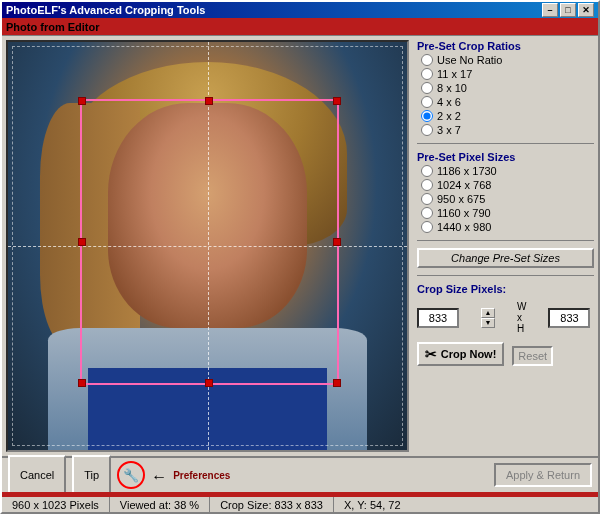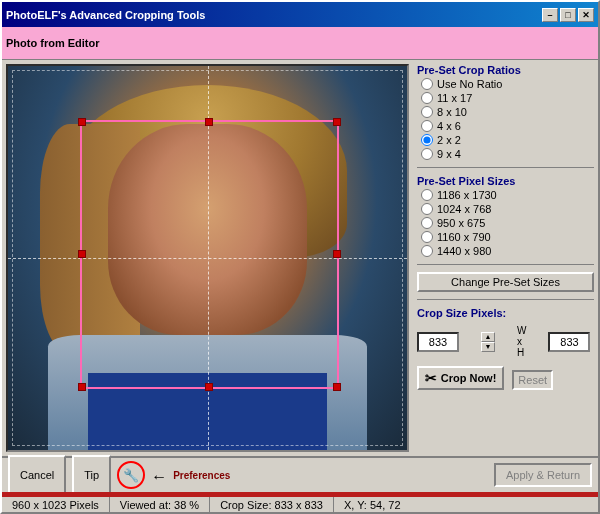--- a/index.html
+++ b/index.html
@@ -27,21 +27,21 @@
 
     .title-bar {
       background: linear-gradient(to right, #000080, #1084d0);
       color: white;
       font-weight: bold;
       font-size: 11px;
       padding: 3px 4px;
       display: flex;
       align-items: center;
       justify-content: space-between;
-      height: 25px;
+      height: 16px;
     }
 
     .title-bar-buttons {
       display: flex;
       gap: 2px;
     }
 
     .title-bar-btn {
       width: 16px;
       height: 14px;
@@ -52,27 +52,27 @@
       font-size: 9px;
       display: flex;
       align-items: center;
       justify-content: center;
       cursor: pointer;
       font-weight: bold;
       color: #000;
     }
 
     .subtitle-bar {
-      background: #f9a8d4;
+      background: #b91c1c;
       padding: 2px 4px;
       font-size: 11px;
       font-weight: bold;
       color: #000;
       border-bottom: 1px solid #808080;
-      height: 33px;
+      height: 18px;
       display: flex;
       align-items: center;
     }
 
     
     .main-content {
       display: flex;
       flex: 1;
       overflow: hidden;
     }
@@ -258,20 +258,21 @@
       background: #d4d0c8;
       border: 2px solid;
       border-top-color: #ffffff;
       border-left-color: #ffffff;
       border-right-color: #808080;
       border-bottom-color: #808080;
       padding: 2px 11px;
       font-size: 11px;
       cursor: pointer;
       font-family: 'MS Sans Serif', Arial, sans-serif;
+      font-style: italic;
     }
 
     .crop-size-section {
       display: flex;
       flex-direction: column;
       gap: 4px;
     }
 
     .crop-size-row {
       display: flex;
@@ -549,21 +550,21 @@
           <label class="radio-item">
             <input type="radio" name="crop_ratio" style="">
             <span>4 x 6</span>
           </label>
           <label class="radio-item">
             <input type="radio" name="crop_ratio" checked="" style="">
             <span>2 x 2</span>
           </label>
           <label class="radio-item">
             <input type="radio" name="crop_ratio" style="">
-            <span>9 x 4</span>
+            <span>3 x 7</span>
           </label>
         </div>
       </div>
 
       <div class="divider"></div>
 
       <div>
         <div class="section-label">Pre-Set Pixel Sizes</div>
         <div class="radio-group">
           <label class="radio-item">

